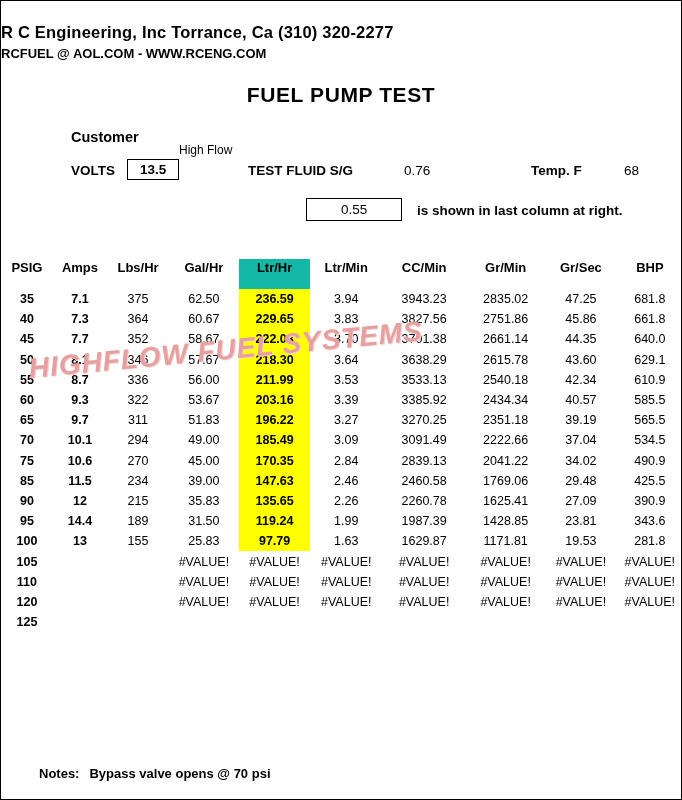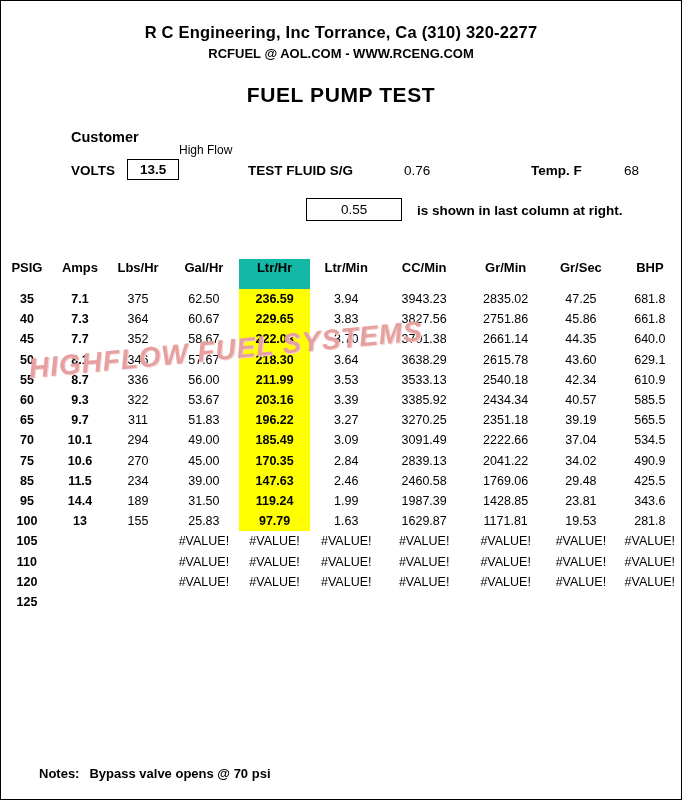--- a/index.html
+++ b/index.html
@@ -19,21 +19,21 @@
     position: relative;
     width: 682px;
     height: 800px;
     border: 1px solid #000000;
     box-sizing: border-box;
     background: #ffffff;
   }
 
   
   .header {
-    text-align: center;
+    text-align: left;
     padding-top: 22px;
   }
   .company-line {
     font-size: 16.5px;
     font-weight: bold;
     letter-spacing: 0.2px;
   }
   .contact-line {
     font-size: 13px;
     font-weight: bold;
@@ -323,20 +323,32 @@
         <td class="lbs">234</td>
         <td class="gal">39.00</td>
         <td class="ltrhr hl">147.63</td>
         <td class="ltrmin">2.46</td>
         <td class="ccmin">2460.58</td>
         <td class="grmin">1769.06</td>
         <td class="grsec">29.48</td>
         <td class="bhp">425.5</td>
       </tr>
       <tr>
+        <td class="psig">90</td>
+        <td class="amps">12</td>
+        <td class="lbs">215</td>
+        <td class="gal">35.83</td>
+        <td class="ltrhr hl">135.65</td>
+        <td class="ltrmin">2.26</td>
+        <td class="ccmin">2260.78</td>
+        <td class="grmin">1625.41</td>
+        <td class="grsec">27.09</td>
+        <td class="bhp">390.9</td>
+      </tr>
+      <tr>
         <td class="psig">95</td>
         <td class="amps">14.4</td>
         <td class="lbs">189</td>
         <td class="gal">31.50</td>
         <td class="ltrhr hl">119.24</td>
         <td class="ltrmin">1.99</td>
         <td class="ccmin">1987.39</td>
         <td class="grmin">1428.85</td>
         <td class="grsec">23.81</td>
         <td class="bhp">343.6</td>

